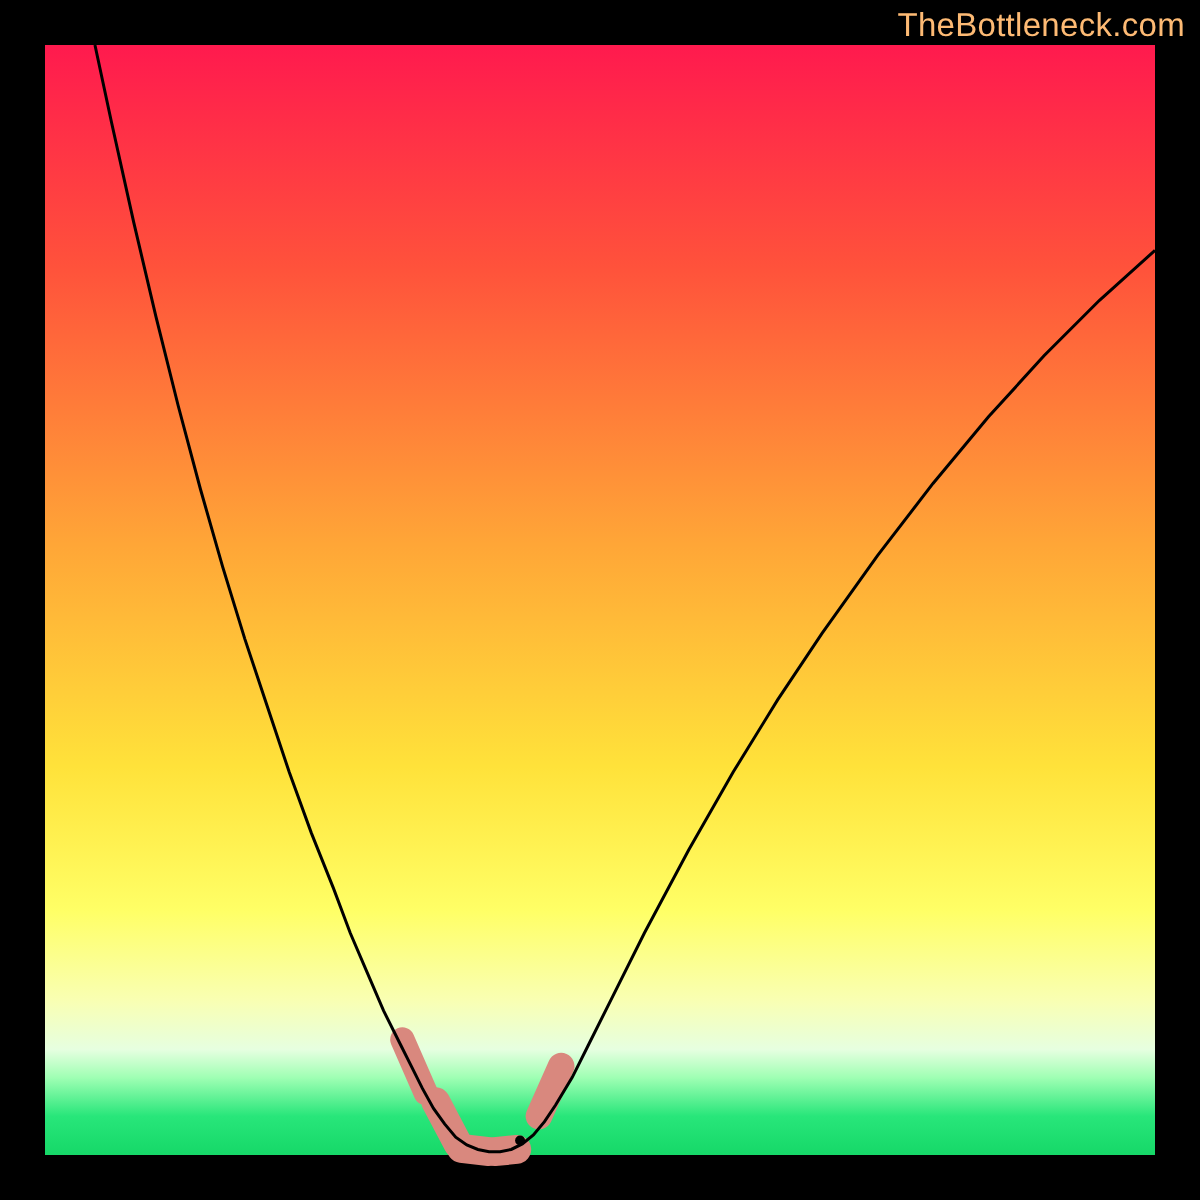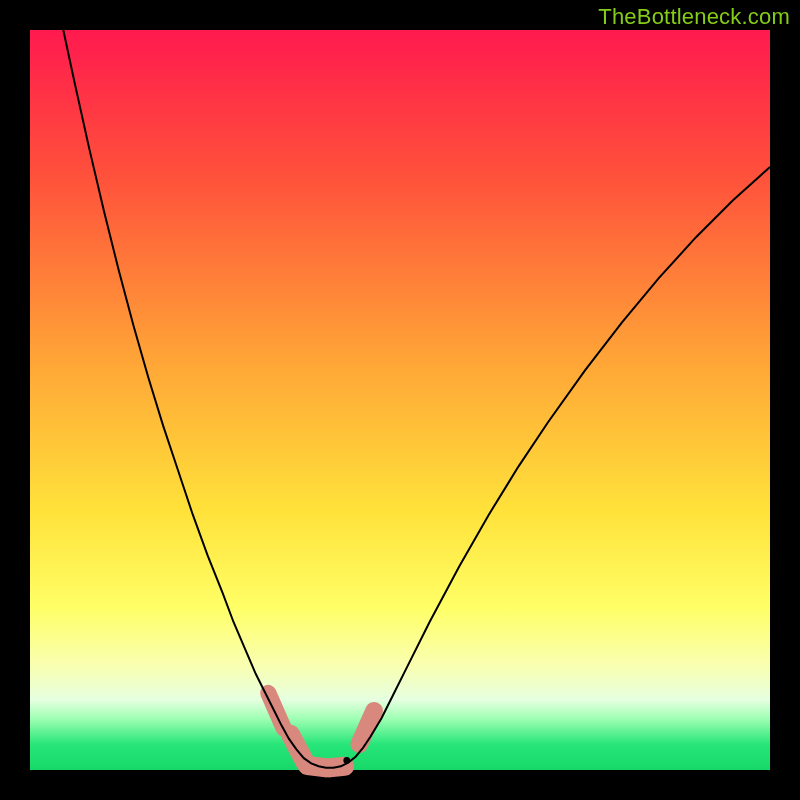--- a/index.html
+++ b/index.html
@@ -24,21 +24,21 @@
     left: 30px;
     top: 30px;
     width: 740px;
     height: 740px;
     overflow: visible;
   }
   .attribution {
     position: absolute;
     top: 4px;
     right: 10px;
-    color: #84cc16;
+    color: #fdba74;
     font-size: 22px;
     font-weight: 400;
     letter-spacing: 0.2px;
   }
 </style>
 </head>
 <body>
 
 <div class="frame">
   <div class="attribution">TheBottleneck.com</div>

